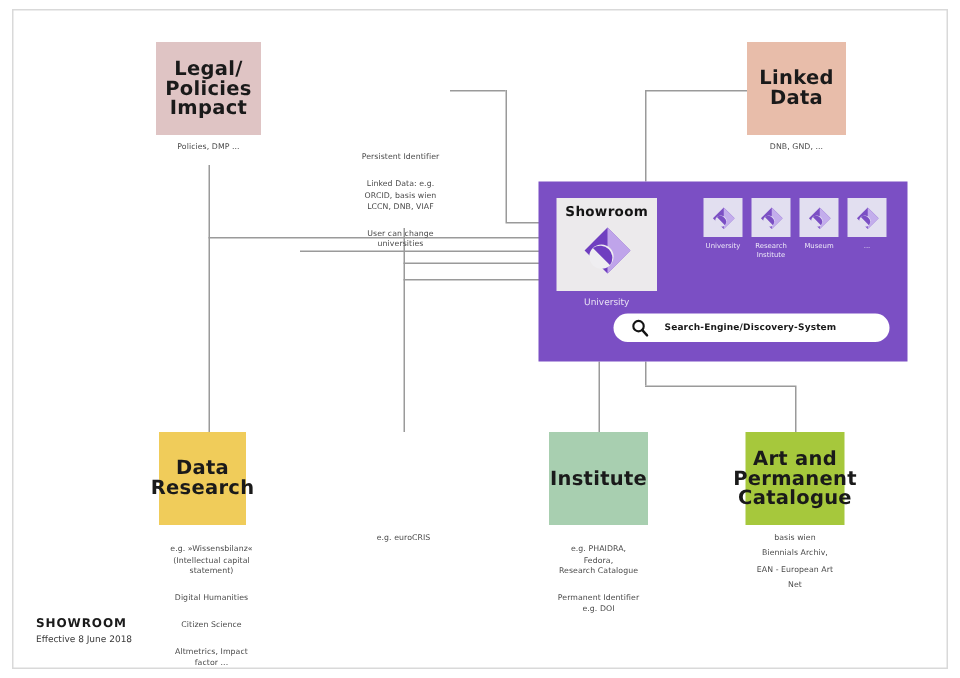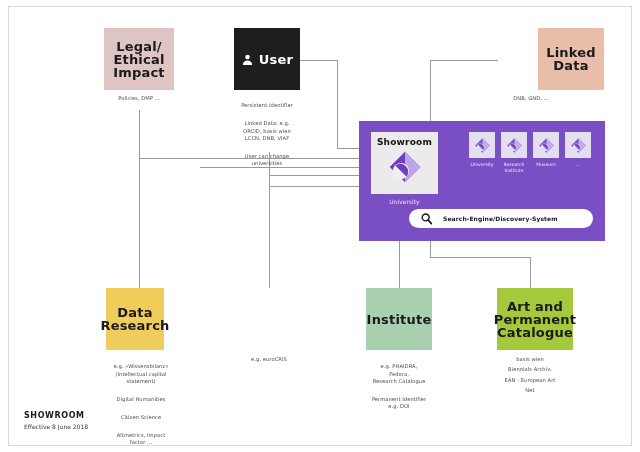--- a/index.html
+++ b/index.html
@@ -212,47 +212,38 @@
 
   <div class="line v" style="left:530px; top:257px; height:31px;"></div>
   <div class="line h" style="left:430px; top:257px; width:100px;"></div>
   <div class="line v" style="left:430px; top:241px; height:16px;"></div>
 
   <div class="line h" style="left:438px; top:153px; width:32px; background:#cfc3e6;"></div>
 
   <div class="node" id="node-legal" style="left:104px; top:28px; width:70px; height:62px; background:#dfc4c4;">
     <div class="node-label">
       <span>Legal/</span><br>
-      <span>Ethical</span><br>
+      <span>Policies</span><br>
       <span>Impact</span>
     </div>
   </div>
   <div class="caption" style="left:89px; top:95px; width:100px;">
     <span class="cap-block">Policies, DMP ...</span>
   </div>
 
-  <div class="node dark" id="node-user" style="left:234px; top:28px; width:66px; height:62px; background:#1e1e1e;">
-    <div class="user-inner">
-      <svg class="user-glyph" viewBox="0 0 24 24">
-        <circle cx="12" cy="7.5" r="4.2" fill="#ffffff"></circle>
-        <path d="M3.4 22c0-4.9 3.9-8 8.6-8s8.6 3.1 8.6 8z" fill="#ffffff"></path>
-      </svg>
-      <span class="node-label">User</span>
-    </div>
-  </div>
   <div class="caption" style="left:219px; top:95px; width:96px; white-space:pre-line;">
     <span class="cap-block">Persistent Identifier</span>
     <span class="cap-block">Linked Data: e.g.
 ORCID, basis wien
 LCCN, DNB, VIAF</span>
     <span class="cap-block">User can change
 universities</span>
   </div>
 
-  <div class="node" id="node-linked-data" style="left:498px; top:28px; width:66px; height:62px; background:#e8bdaa;margin-left:40px;">
+  <div class="node" id="node-linked-data" style="left:498px; top:28px; width:66px; height:62px; background:#e8bdaa;">
     <div class="node-label">Linked Data</div>
   </div>
   <div class="caption" style="left:481px; top:95px; width:100px;">
     <span class="cap-block">DNB, GND, ...</span>
   </div>
 
   <div id="showroom-panel">
 
     <div id="showroom-card">
       <div class="sr-title">Showroom</div>
@@ -346,21 +337,21 @@
     <div class="node-label">Institute</div>
   </div>
   <div class="caption" style="left:354px; top:356px; width:90px; white-space:pre-line;">
     <span class="cap-block">e.g. PHAIDRA,
 Fedora,
 Research Catalogue</span>
     <span class="cap-block">Permanent Identifier
 e.g. DOI</span>
   </div>
 
-  <div class="node" id="node-art-db" style="left:497px; top:288px; width:76px; height:62px; background:#a6c83c;">
+  <div class="node" id="node-art-db" style="left:497px; top:288px; width:66px; height:62px; background:#a6c83c;">
     <div class="node-label">
       <span>Art and</span><br>
       <span>Permanent</span><br>
       <span>Catalogue</span>
     </div>
   </div>
   <div class="caption" style="left:485px; top:356px; width:90px;">
     <span class="cap-block">basis wien</span>
     <span class="cap-block">Biennials Archiv,</span>
     <span class="cap-block">EAN - European Art</span>

